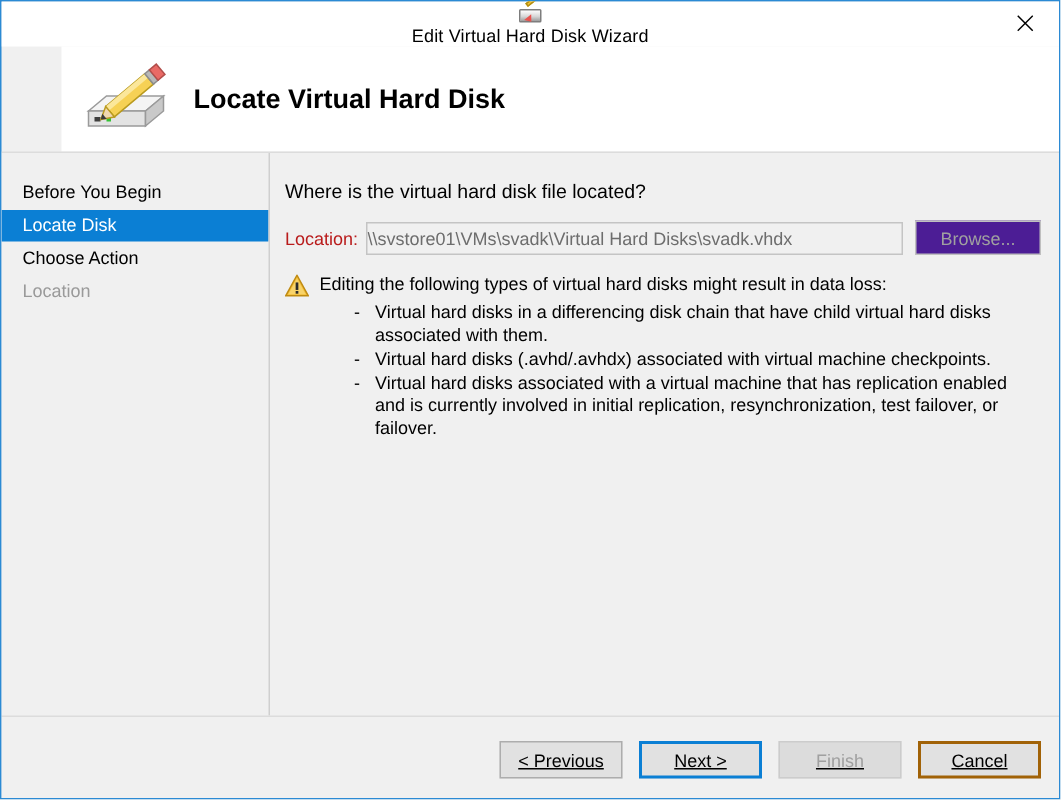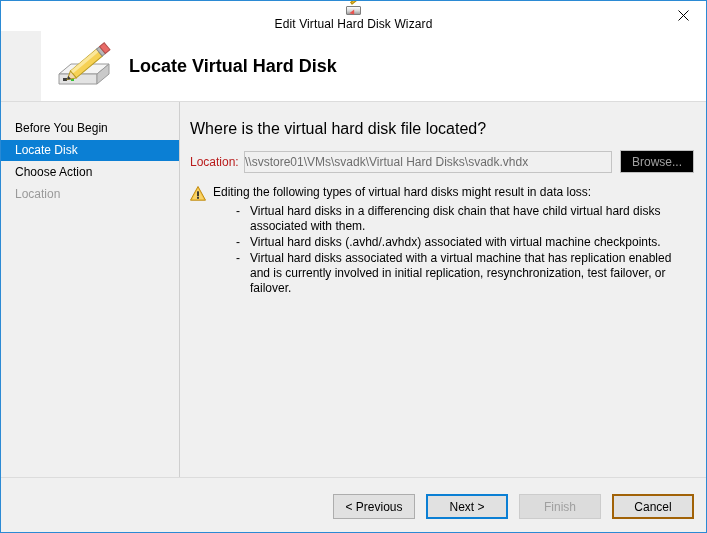--- a/index.html
+++ b/index.html
@@ -148,21 +148,21 @@
   }
 
   
   #content {
     position: absolute;
     left: 179px; top: 0;
     width: 526px; height: 375px;
     padding: 18px 12px 0 10px;
   }
   #prompt {
-    font-size: 16px;
+    font-size: 13px;
     color: #000000;
     margin: 0 0 12px 0;
     white-space: nowrap;
   }
   #location-row {
     display: flex;
     align-items: center;
     margin-bottom: 12px;
   }
   #location-label {
@@ -181,26 +181,26 @@
     color: #6d6d6d;
     background: #f0f0f0;
     border: 1px solid #c4c4c4;
     padding: 0 0;
     outline: none;
     min-width: 0;
   }
   #browse-button {
     flex: 0 0 auto;
     margin-left: 8px;
-    width: 74px;
+    width: 84px;
     height: 23px;
     font-size: 12px;
     font-family: "Liberation Sans", sans-serif;
     color: #a0a0a0;
-    background: #000000;
+    background: #4c1d95;
     border: 1px solid #bfbfbf;
     cursor: default;
   }
 
   #warning-block {
     display: flex;
     align-items: flex-start;
     margin-top: 6px;
   }
   #warning-icon {
@@ -245,20 +245,21 @@
     position: absolute;
     left: 0; top: 477px;
     width: 705px; height: 54px;
     background: #f0f0f0;
   }
   #footer-buttons {
     position: absolute;
     right: 12px; top: 16px;
     display: flex;
     gap: 11px;
+    text-decoration: underline;
   }
   .wiz-button {
     width: 82px;
     height: 25px;
     font-size: 12px;
     font-family: "Liberation Sans", sans-serif;
     color: #000000;
     background: #e1e1e1;
     border: 1px solid #adadad;
     cursor: default;

